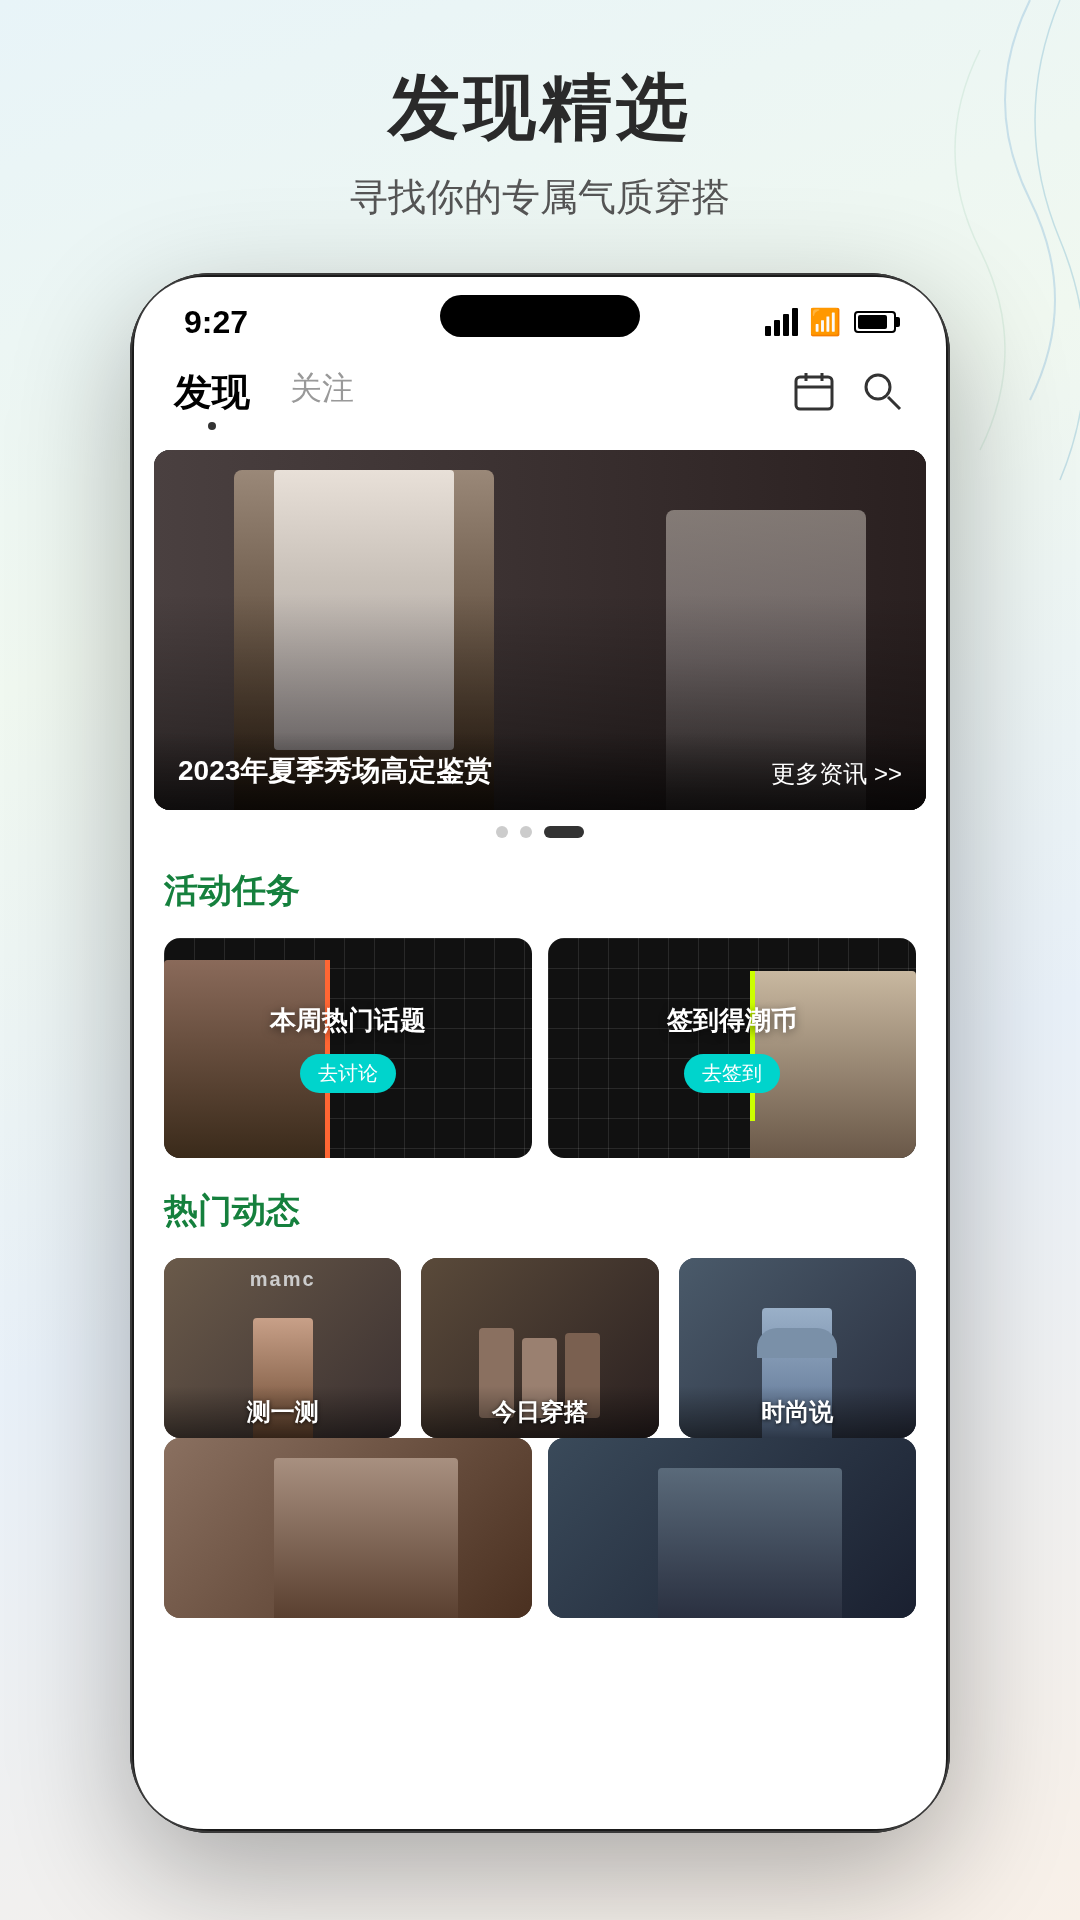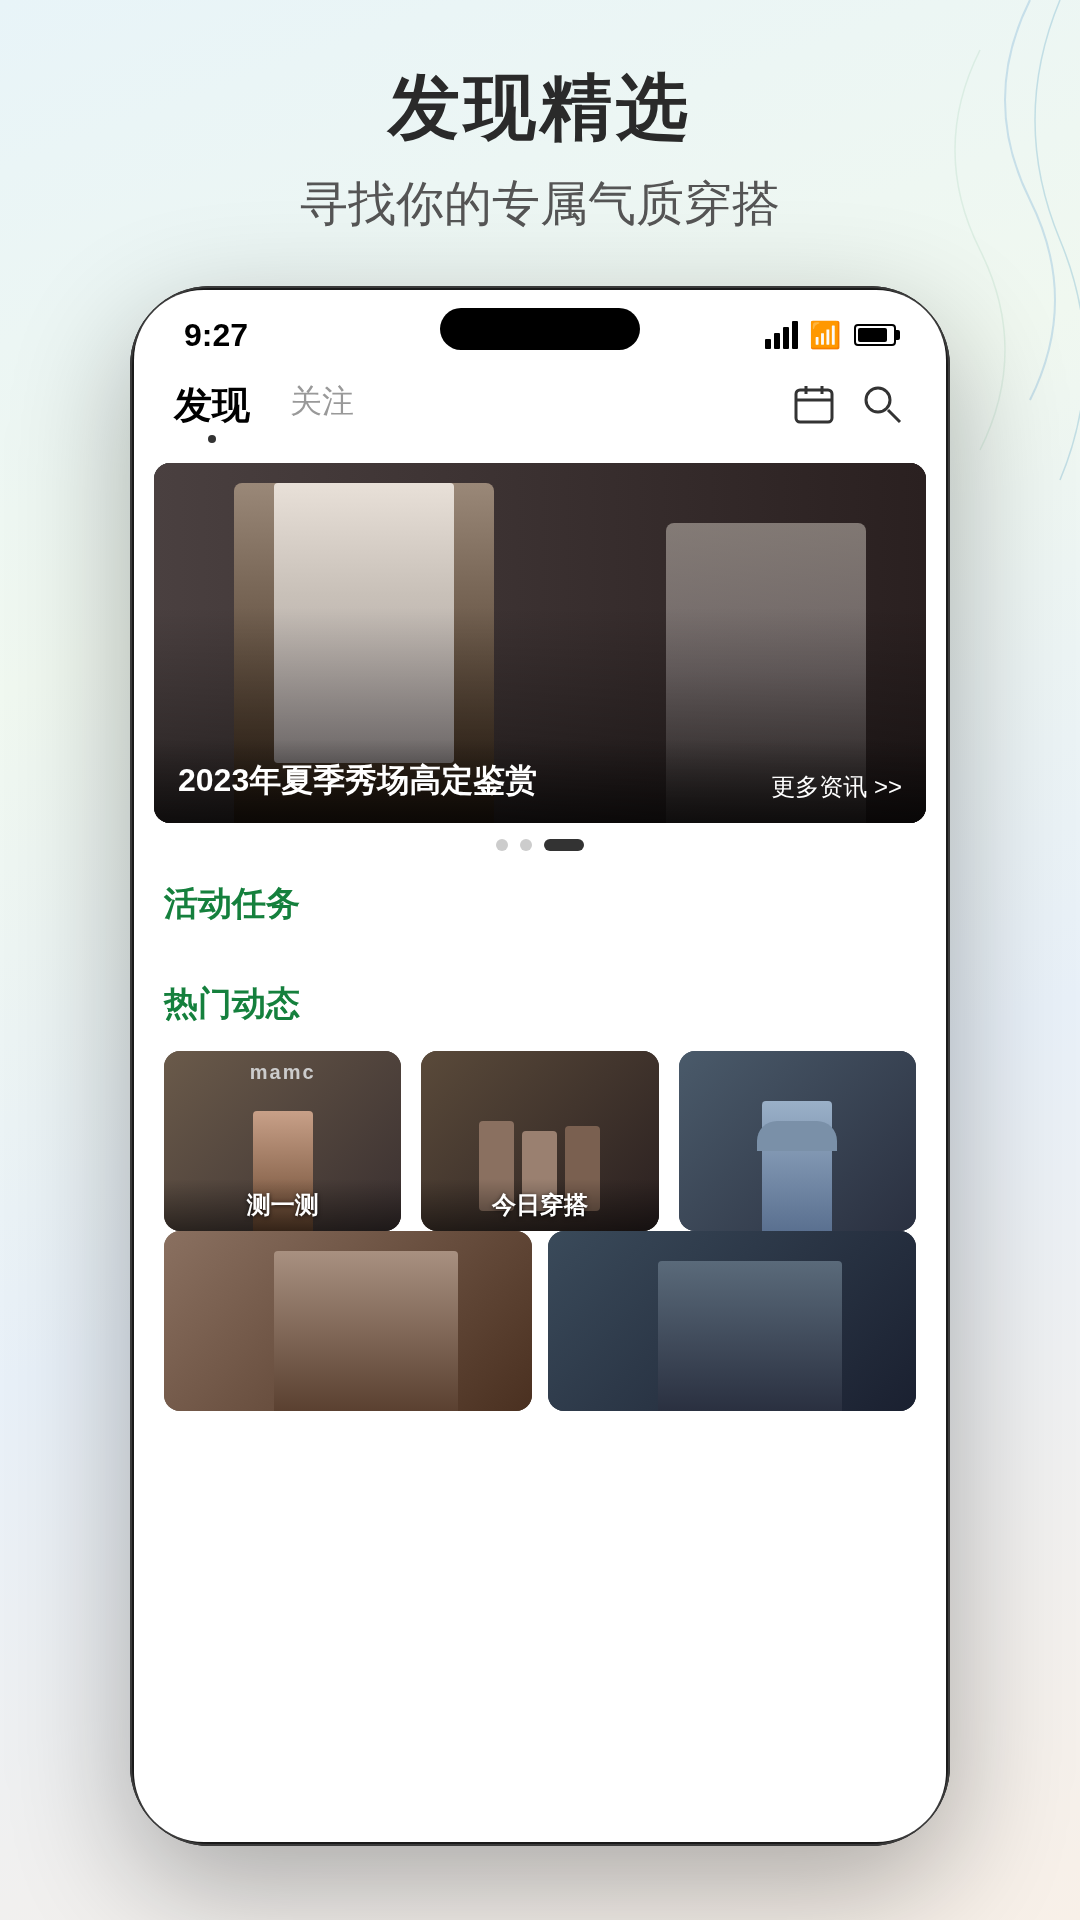--- a/index.html
+++ b/index.html
@@ -35,21 +35,21 @@
     }
 
     .header-title {
       font-size: 72px;
       font-weight: 800;
       color: #2a2a2a;
       letter-spacing: 4px;
     }
 
     .header-subtitle {
-      font-size: 48px;
+      font-size: 38px;
       color: #555;
       margin-top: 16px;
       font-weight: 400;
     }
 
     
     .phone-frame {
       margin-top: 50px;
       width: 820px;
       height: 1560px;
@@ -175,21 +175,21 @@
       left: 0;
       right: 0;
       padding: 20px 24px;
       background: linear-gradient(to top, rgba(0,0,0,0.6) 0%, transparent 100%);
       display: flex;
       justify-content: space-between;
       align-items: flex-end;
     }
 
     .banner-title {
-      font-size: 32px;
+      font-size: 28px;
       color: #fff;
       font-weight: 600;
     }
 
     .banner-more {
       font-size: 24px;
       color: #fff;
     }
 
     .banner-dots {
@@ -462,20 +462,46 @@
     <div class="banner-dots">
       <div class="dot"></div>
       <div class="dot"></div>
       <div class="dot active"></div>
     </div>
 
     <div class="section">
       <div class="section-title">活动任务</div>
     </div>
 
+    <div class="activity-grid">
+
+      <div class="activity-card">
+        <div class="card-grid-bg"></div>
+
+        <div style="position:absolute;left:0;bottom:0;width:45%;height:90%;background:linear-gradient(to bottom,#8a6a5a,#3a2a1a);border-radius:4px 0 0 0;overflow:hidden;">
+          <div style="position:absolute;right:0;top:0;bottom:0;width:5px;background:#ff6633;"></div>
+        </div>
+        <div class="card-content">
+          <div class="card-text">本周热门话题</div>
+          <div class="card-btn">去讨论</div>
+        </div>
+      </div>
+
+      <div class="activity-card">
+        <div class="card-grid-bg"></div>
+
+        <div style="position:absolute;right:0;bottom:0;width:45%;height:85%;background:linear-gradient(to bottom,#c8b8a0,#6a5848);border-radius:0 4px 0 0;overflow:hidden;">
+          <div style="position:absolute;left:0;top:0;bottom:20%;width:5px;background:#ccff00;"></div>
+        </div>
+        <div class="card-content">
+          <div class="card-text">签到得潮币</div>
+          <div class="card-btn">去签到</div>
+        </div>
+      </div>
+    </div>
 
     <div class="section">
       <div class="section-title">热门动态</div>
     </div>
 
     <div class="dynamics-grid">
       <div class="dynamic-item dynamic-img-2">
         <div style="position:absolute;inset:0;background:linear-gradient(135deg,#6a5a4a 0%,#3a3030 100%);"></div>
         <div style="position:absolute;top:10px;left:50%;transform:translateX(-50%);font-size:20px;color:#ccc;font-weight:700;letter-spacing:2px;">mamc</div>
 
@@ -490,20 +516,21 @@
           <div style="width:35px;height:80px;background:#9a8070;border-radius:4px;margin-top:10px;"></div>
           <div style="width:35px;height:85px;background:#7a6050;border-radius:4px;margin-top:5px;"></div>
         </div>
         <div class="dynamic-label">今日穿搭</div>
       </div>
       <div class="dynamic-item dynamic-img-3">
         <div style="position:absolute;inset:0;background:linear-gradient(135deg,#4a5a6a 0%,#2a3040 100%);"></div>
 
         <div style="position:absolute;bottom:0;left:50%;transform:translateX(-50%);width:70px;height:130px;background:linear-gradient(to bottom,#9ab0c8,#5a7090);border-radius:4px 4px 0 0;"></div>
         <div style="position:absolute;bottom:80px;left:50%;transform:translateX(-50%);width:80px;height:30px;background:#7a90a8;border-radius:20px 20px 0 0;"></div>
+        <div class="dynamic-label">时尚说</div>
       </div>
     </div>
 
 
     <div class="outfit-grid">
       <div class="outfit-card outfit-img-1">
         <div style="position:absolute;inset:0;background:linear-gradient(135deg,#8a7060 0%,#4a3020 100%);"></div>
 
         <div style="position:absolute;bottom:0;left:30%;width:50%;height:160px;background:linear-gradient(to bottom,#a89080,#5a4030);border-radius:4px 4px 0 0;"></div>
       </div>

